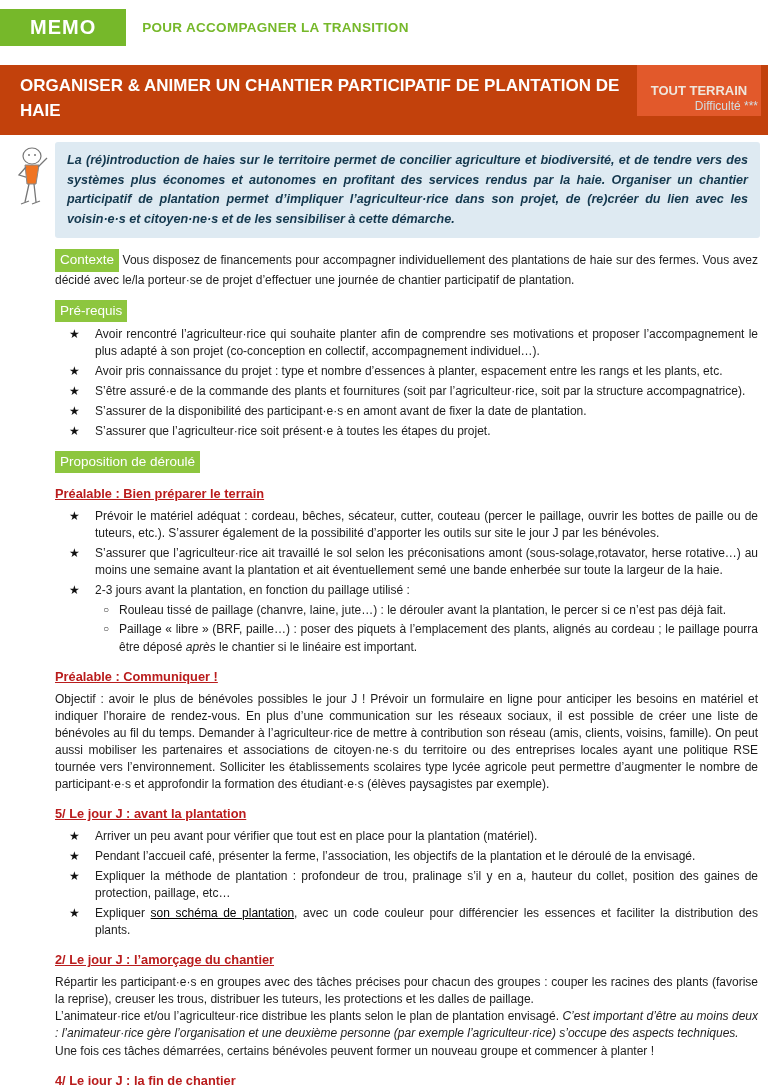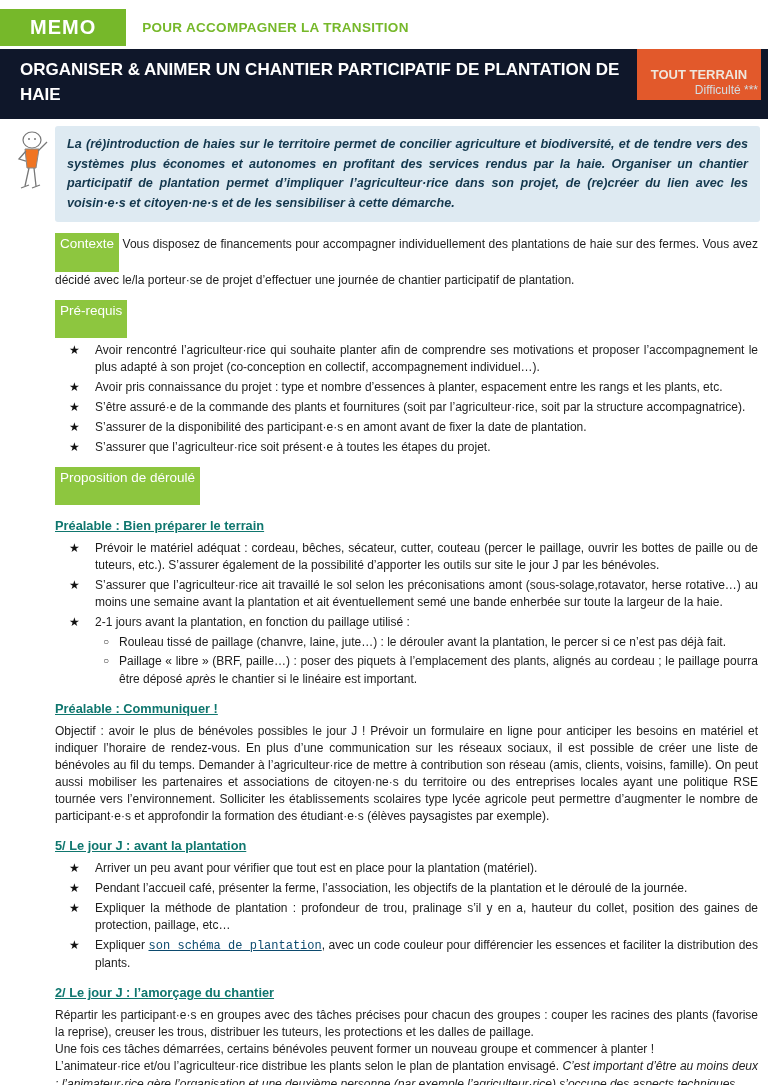--- a/index.html
+++ b/index.html
@@ -11,21 +11,21 @@
     color:#1d1d1d; font-size:12px; line-height:1.42;
   }
   
   .memo-row { display:flex; align-items:center; margin-top:9px; }
   .memo-box {
     background:#76B82A; color:#ffffff; font-weight:bold;
     font-size:20px; letter-spacing:1px; padding:4px 30px 5px 30px;
   }
   .tagline { color:#76B82A; font-weight:bold; font-size:13.5px; margin-left:16px; letter-spacing:.3px; }
   .band {
-    position:relative; background:#0f172a; margin-top:3px;
+    position:relative; background:#c2410c; margin-top:19px;
     height:70px; padding:9px 140px 0 20px;
   }
   .band-title { color:#ffffff; font-weight:bold; font-size:17px; line-height:1.45; max-width:600px; }
   .badge {
     position:absolute; top:0; right:7px; width:124px; height:51px;
     background:#E2592B; color:#EFE6DC; font-weight:bold; font-size:13px;
     display:flex; align-items:center; justify-content:center; text-align:center; line-height:1.2;
   }
   .difficulty {
     position:absolute; right:10px; bottom:20px; color:#D3DDE2; font-size:12px;
@@ -35,36 +35,36 @@
   .person { position:absolute; left:-46px; top:2px; }
   .intro-box {
     background:#DEEAF2; border-radius:3px; padding:9px 12px;
     color:#14384E; font-weight:bold; font-style:italic;
     font-size:12.6px; line-height:1.55; text-align:justify;
   }
   
   .content { margin:0 10px 0 55px; }
   .hl {
     background:#8DC63F; color:#ffffff; font-size:13.5px;
-    padding:1px 5px 18px 5px; display:inline-block;
+    padding:1px 5px 2px 5px; display:inline-block;
   }
   .block { margin-top:11px; }
   p.just { text-align:justify; }
   .sec-head {
-    color:#0f766e; font-weight:bold; font-size:12.8px;
+    color:#b91c1c; font-weight:bold; font-size:12.8px;
     text-decoration:underline; margin:12px 0 5px 0;
   }
   .bullets { margin-top:4px; }
   .b-row { display:flex; margin-bottom:3px; }
   .b-star { width:26px; flex:0 0 26px; margin-left:14px; font-size:12px; color:#111; }
   .b-text { flex:1; text-align:justify; }
   .sub-row { display:flex; margin-bottom:2px; }
   .sub-dot { width:16px; flex:0 0 16px; margin-left:48px; font-size:10px; color:#333; padding-top:1px; }
   .sub-text { flex:1; text-align:justify; }
-  a.doclink { color:#0c4a6e; text-decoration:underline; cursor:pointer;font-family:Liberation Mono, monospace; }
+  a.doclink { color:#000000; text-decoration:underline; cursor:pointer; }
   .it { font-style:italic; }
 </style>
 </head>
 <body>
 
 <div class="page">
 
   <div class="memo-row">
     <div class="memo-box">MEMO</div>
     <div class="tagline">POUR ACCOMPAGNER LA TRANSITION</div>
@@ -132,21 +132,21 @@
         <div class="b-row">
           <span class="b-star">★</span>
           <span class="b-text">Prévoir le matériel adéquat : cordeau, bêches, sécateur, cutter, couteau (percer le paillage, ouvrir les bottes de paille ou de tuteurs, etc.). S’assurer également de la possibilité d’apporter les outils sur site le jour J par les bénévoles.</span>
         </div>
         <div class="b-row">
           <span class="b-star">★</span>
           <span class="b-text">S’assurer que l’agriculteur·rice ait travaillé le sol selon les préconisations amont (sous-solage,rotavator, herse rotative…) au moins une semaine avant la plantation et ait éventuellement semé une bande enherbée sur toute la largeur de la haie.</span>
         </div>
         <div class="b-row">
           <span class="b-star">★</span>
-          <span class="b-text">2-1 jours avant la plantation, en fonction du paillage utilisé :</span>
+          <span class="b-text">2-3 jours avant la plantation, en fonction du paillage utilisé :</span>
         </div>
         <div class="sub-row">
           <span class="sub-dot">○</span>
           <span class="sub-text">Rouleau tissé de paillage (chanvre, laine, jute…) : le dérouler avant la plantation, le percer si ce n’est pas déjà fait.</span>
         </div>
         <div class="sub-row">
           <span class="sub-dot">○</span>
           <span class="sub-text"><span>Paillage « libre » (BRF, paille…) : poser des piquets à l’emplacement des plants, alignés au cordeau ; le paillage pourra être déposé </span><span class="it">après</span><span> le chantier si le linéaire est important.</span></span>
         </div>
       </div>
@@ -159,38 +159,38 @@
 
     <div>
       <div class="sec-head">5/ Le jour J : avant la plantation</div>
       <div class="bullets">
         <div class="b-row">
           <span class="b-star">★</span>
           <span class="b-text">Arriver un peu avant pour vérifier que tout est en place pour la plantation (matériel).</span>
         </div>
         <div class="b-row">
           <span class="b-star">★</span>
-          <span class="b-text">Pendant l’accueil café, présenter la ferme, l’association, les objectifs de la plantation et le déroulé de la journée.</span>
+          <span class="b-text">Pendant l’accueil café, présenter la ferme, l’association, les objectifs de la plantation et le déroulé de la envisagé.</span>
         </div>
         <div class="b-row">
           <span class="b-star">★</span>
           <span class="b-text">Expliquer la méthode de plantation : profondeur de trou, pralinage s’il y en a, hauteur du collet, position des gaines de protection, paillage, etc…</span>
         </div>
         <div class="b-row">
           <span class="b-star">★</span>
           <span class="b-text"><span>Expliquer </span><a class="doclink" href="#">son schéma de plantation</a><span>, avec un code couleur pour différencier les essences et faciliter la distribution des plants.</span></span>
         </div>
       </div>
     </div>
 
     <div>
       <div class="sec-head">2/ Le jour J : l’amorçage du chantier</div>
       <p class="just">Répartir les participant·e·s en groupes avec des tâches précises pour chacun des groupes : couper les racines des plants (favorise la reprise), creuser les trous, distribuer les tuteurs, les protections et les dalles de paillage.</p>
+      <p class="just"><span>L’animateur·rice et/ou l’agriculteur·rice distribue les plants selon le plan de plantation envisagé. </span><span class="it">C’est important d’être au moins deux : l’animateur·rice gère l’organisation et une deuxième personne (par exemple l’agriculteur·rice) s’occupe des aspects techniques.</span></p>
       <p class="just">Une fois ces tâches démarrées, certains bénévoles peuvent former un nouveau groupe et commencer à planter !</p>
-      <p class="just"><span>L’animateur·rice et/ou l’agriculteur·rice distribue les plants selon le plan de plantation envisagé. </span><span class="it">C’est important d’être au moins deux : l’animateur·rice gère l’organisation et une deuxième personne (par exemple l’agriculteur·rice) s’occupe des aspects techniques.</span></p>
     </div>
 
     <div>
       <div class="sec-head">4/ Le jour J : la fin de chantier</div>
       <p class="just">Discuter au préalable avec l’agriculteur·rice de la marche à suivre si le chantier n’avance pas aussi vite que prévu. Peut-il revenir le lendemain ? Avec quelle aide ? En fin de chantier, attention à ne pas laisser des arbustes non protégés, le paillage peut attendre quelques jours, mais pas la protection ! Si on n’a pas le temps de tout planter, remettre les plants non plantés en jauge en fin d’après-midi.</p>
     </div>
 
   </div>
 </div>
 

